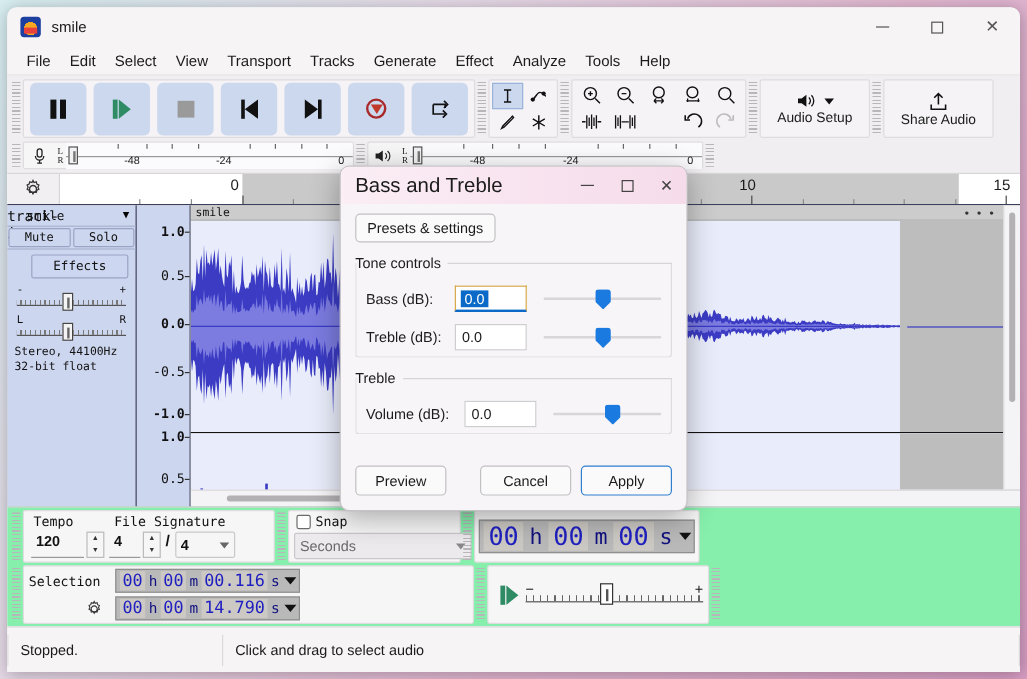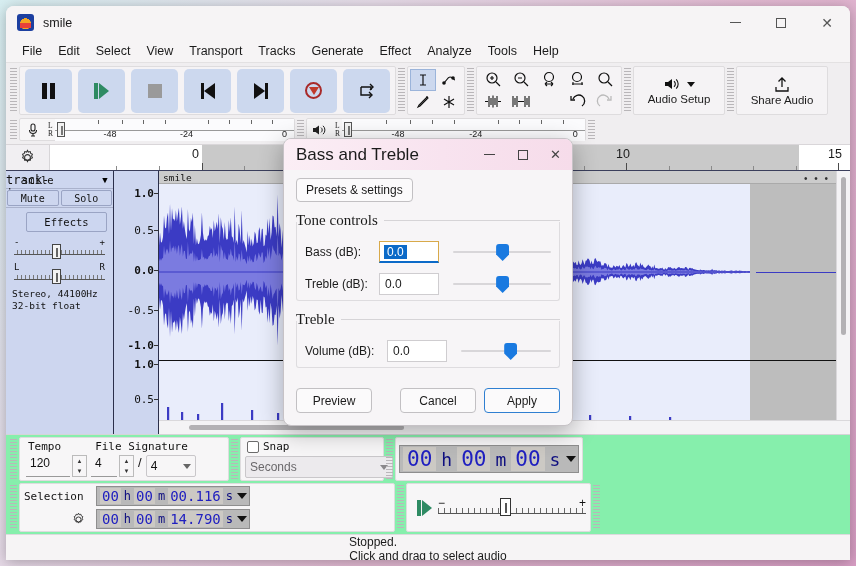--- a/index.html
+++ b/index.html
@@ -225,22 +225,22 @@
 
   .speed-slider { position:relative; width:148px; height:22px; }
   .speed-slider .rail { position:absolute; left:0; right:0; bottom:5px; height:1px; background:#555;}
   .speed-slider .ticks { position:absolute; left:0; right:0; bottom:6px; height:5px;
     background: repeating-linear-gradient(to right, #666 0 1px, transparent 1px 6px); }
   .speed-slider .thumb { position:absolute; left:62px; top:1px; width:11px; height:18px; background:#fff; border:1px solid #333;}
   .speed-slider .thumb::after{content:"";position:absolute;left:4px;top:4px;width:2px;height:10px;background:#555;}
 
   
   .statusbar {
-    height:26px; min-height:26px; display:flex; align-items:center;
-    background:#f6f4f5; border-top:1px solid #dcdadd; font-size:12px; color:#1b1b1b;flex-direction:column;
+    height:38px; min-height:26px; display:flex; align-items:center;
+    background:#f6f4f5; border-top:1px solid #dcdadd; font-size:12px; color:#1b1b1b;
   }
   .st-cell { padding:0 10px; height:26px; display:flex; align-items:center; }
   .st-sep { width:1px; height:26px; background:#dcdadd; }
 
   
   #dialog {
     position:absolute; left:283px; top:138px; width:290px; height:288px;
     background:#f7f5f7; border:1px solid #c6c2c6; border-radius:8px;
     box-shadow: 0 6px 24px rgba(0,0,0,.3);
     display:flex; flex-direction:column; overflow:hidden;
@@ -252,21 +252,21 @@
   }
   .dlg-title .t { font-size:17px; color:#1b1b1b; padding-left:12px;}
   .dlg-title .btns { position:absolute; right:0; top:0; display:flex; }
   .dlg-title .b { width:33px; height:31px; display:flex; align-items:center; justify-content:center; }
   .dlg-body { flex:1; padding:8px 12px 0 12px; display:flex; flex-direction:column; }
   .presets-btn {
     align-self:flex-start; background:#fbfafb; border:1px solid #c2c0c3; border-radius:4px;
     padding:4px 9px; font-size:12px; color:#1b1b1b;
   }
   .grp { margin-top:10px; }
-  .grp-legend { font-size:15px; color:#1b1b1b; margin-bottom:4px; display:flex; align-items:center; gap:6px;font-family:Liberation Serif, serif;}
+  .grp-legend { font-size:12px; color:#1b1b1b; margin-bottom:4px; display:flex; align-items:center; gap:6px;}
   .grp-legend .rule { flex:1; height:1px; background:#d6d4d7; }
   .grp-inner { border-left:1px solid #dedcdf; border-right:1px solid #dedcdf; border-bottom:1px solid #dedcdf;
                margin-top:-11px; padding-top:14px; border-radius:0 0 3px 3px; }
   .ctl-row { display:flex; align-items:center; padding:5px 8px; }
   .ctl-label { font-size:12px; color:#1b1b1b; width:74px; flex:none; }
   .num-input {
     width:60px; height:22px; background:#fff; border:1px solid #cfcdd0;
     font-size:12px; color:#1b1b1b; display:flex; align-items:center; padding:0 5px;
   }
   .num-input.focused { border:1px solid #d8a94a; border-bottom:2px solid #0b6ac8; padding-left:0; }
@@ -683,21 +683,21 @@
     </div>
 
     <div class="bottom-area">
       <div class="bottom-row">
         <div class="grip"></div>
         <div class="bgroup" style="width:210px;flex-direction:column;align-items:flex-start;">
           <div style="display:flex;gap:34px;padding-left:4px;">
             <span class="ts-label">Tempo</span>
             <span class="ts-label">File Signature</span>
           </div>
-          <div style="display:flex;align-items:flex-start;gap:4px;margin-top:2px;padding-left:2px;">
+          <div style="display:flex;align-items:flex-start;gap:4px;margin-top:2px;padding-left:2px;font-weight:bold;">
             <div class="spin-field">
               <span class="spin-input" style="width:44px;">120</span>
               <div class="spin-arrows">
                   <div>▲</div>
                   <div>▼</div>
                 </div>
             </div>
             <div class="spin-field">
               <span class="spin-input" style="width:26px;">4</span>
               <div class="spin-arrows">

